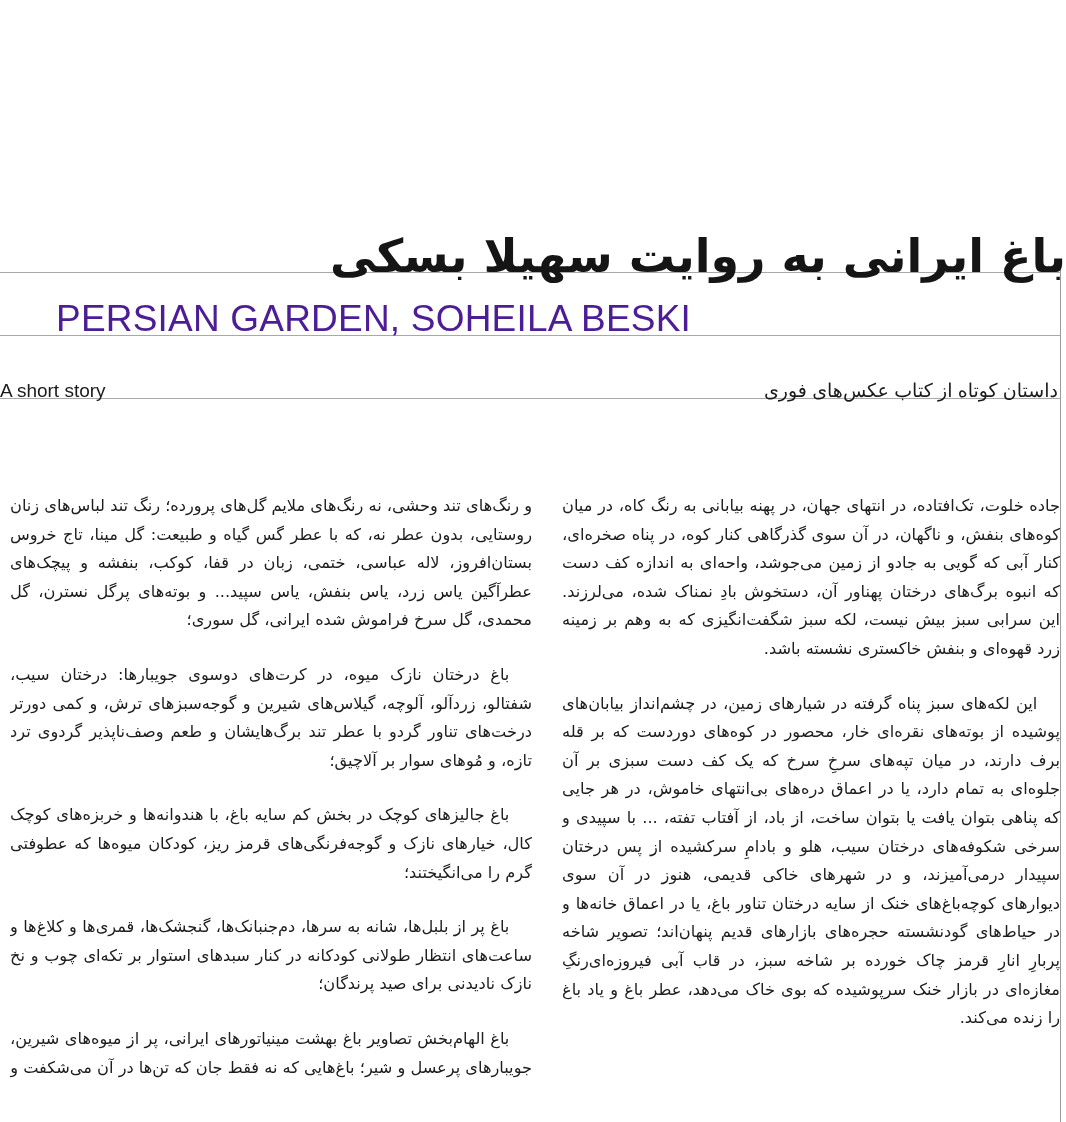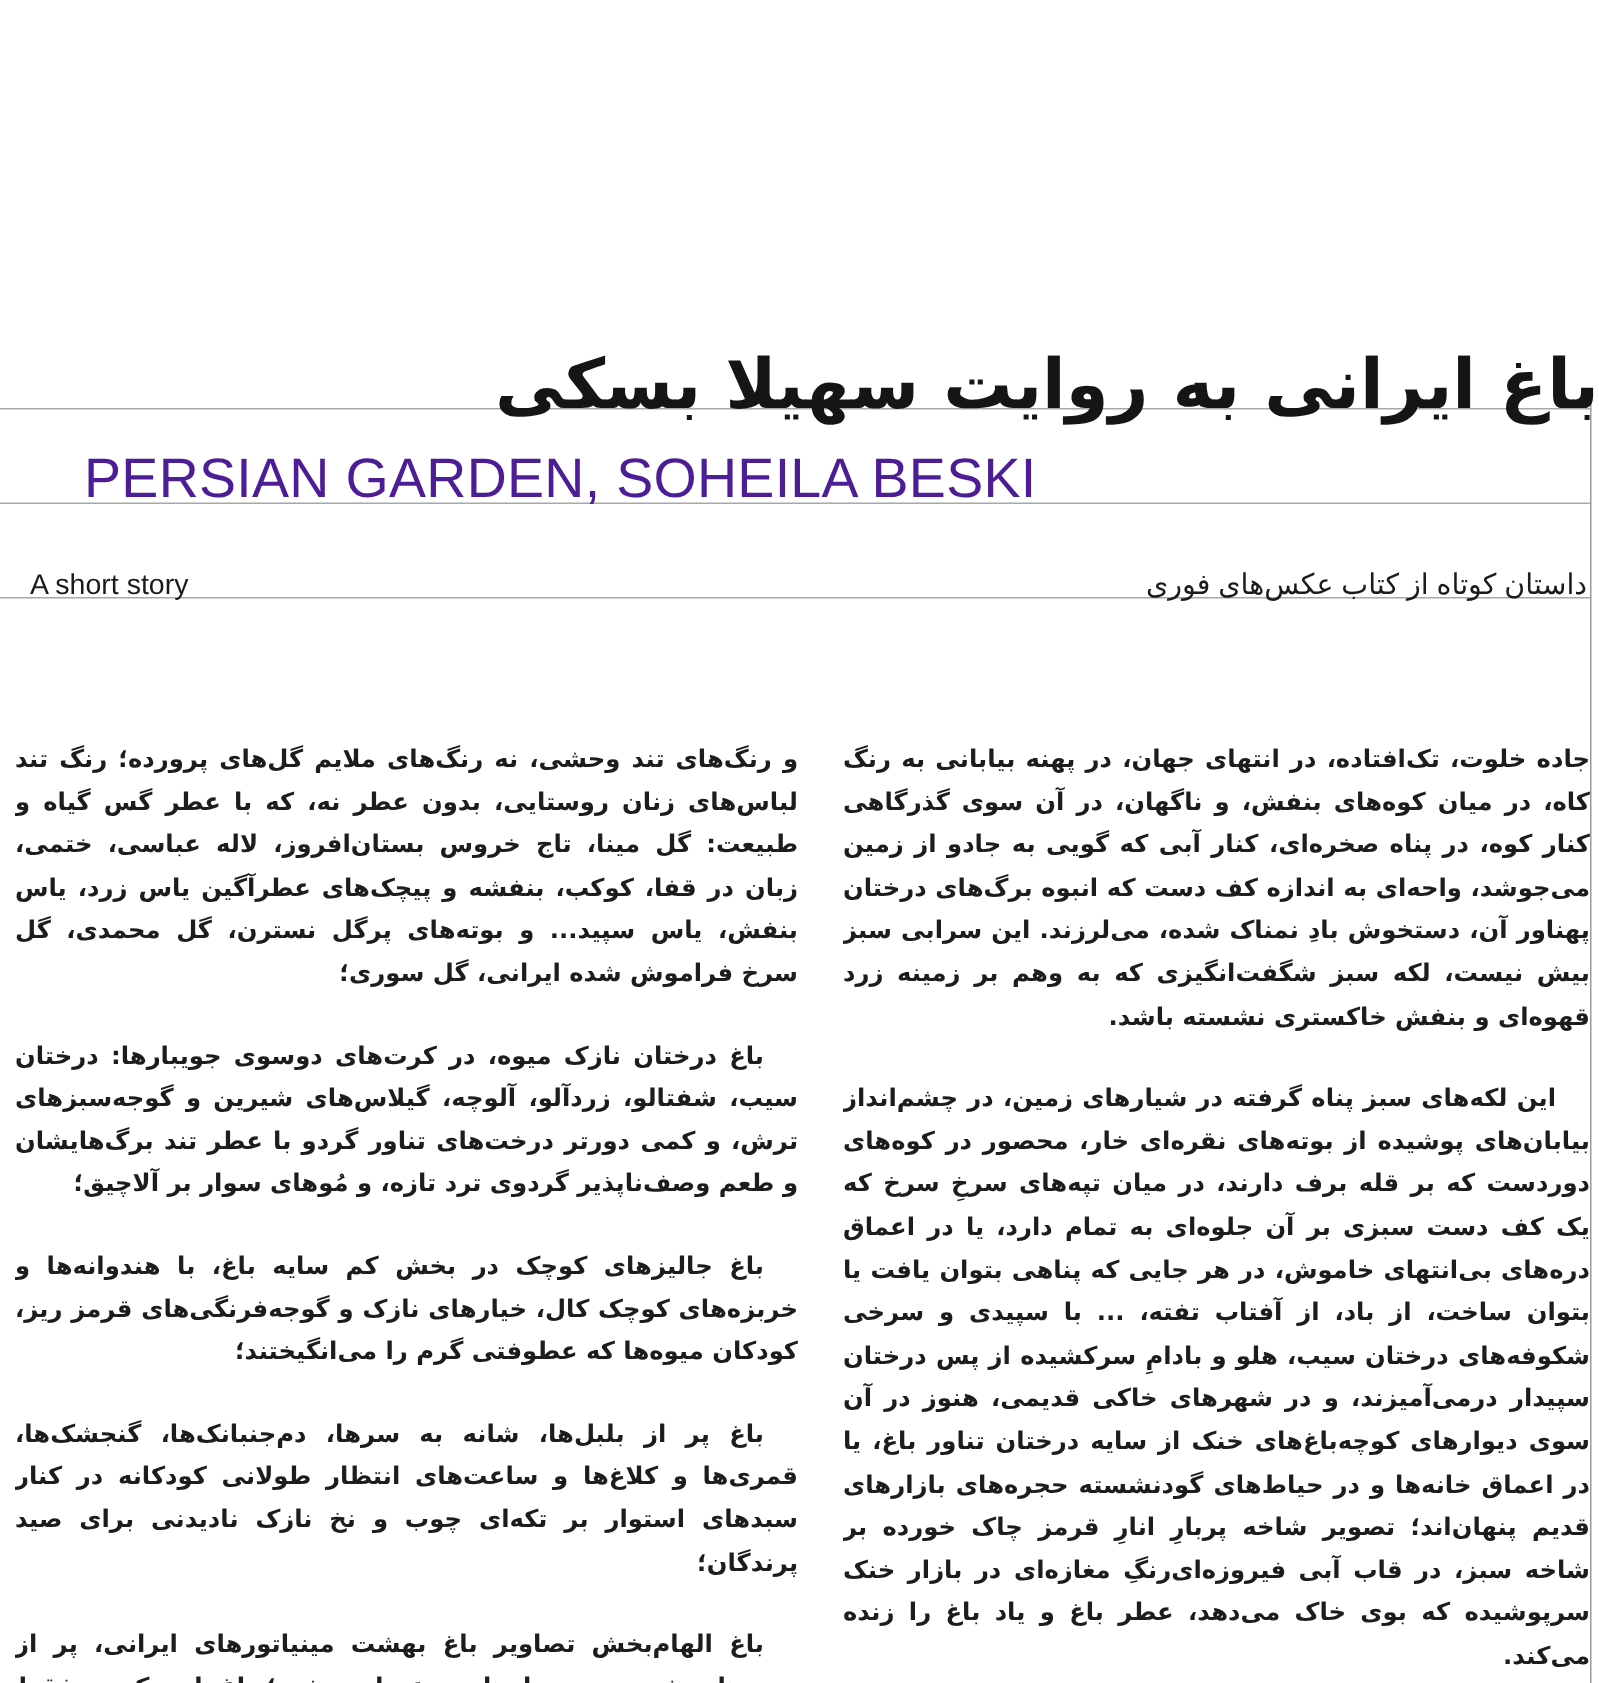--- a/index.html
+++ b/index.html
@@ -88,21 +88,21 @@
     color: #4c1d95;
     white-space: nowrap;
     z-index: 3;
     margin-left: 44px;
   }
 
   
   .strap-en {
     position: absolute;
     top: 379px;
-    left: 20px;
+    left: 0;
     direction: ltr;
     text-align: left;
     font-family: "Liberation Sans", sans-serif;
     font-size: 19px;
     line-height: 24px;
     color: #1b1b1b;
     white-space: nowrap;
     z-index: 3;
   }
   .strap-fa {
@@ -142,21 +142,20 @@
     height: 640px;
     overflow: hidden;
   }
   .col-right { right: 6px; width: 498px; }
   .col-left  { left: 10px;  width: 522px; }
 
   .col p {
     margin: 0;
     padding: 0;
     text-indent: 0;
-    font-weight: bold;
   }
   .col p.indent { text-indent: 1.4em; margin-top: 26px; }
 </style>
 </head>
 <body>
 
 <div id="page">
 
   <div class="margin-rule-right"></div>
 

